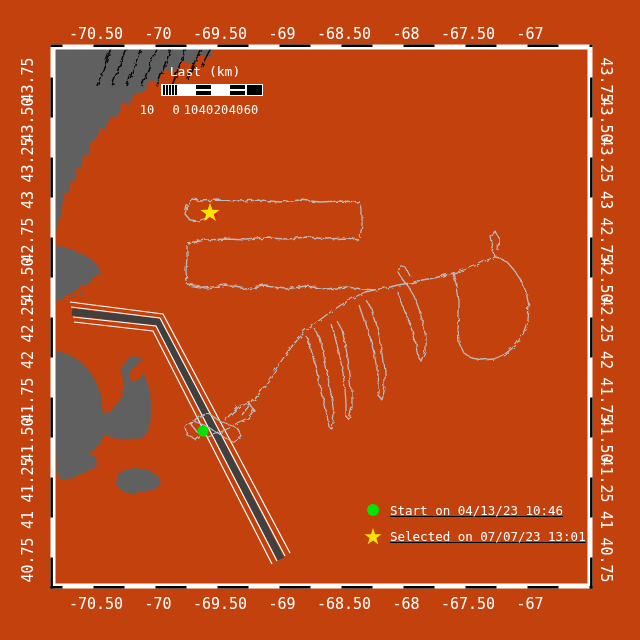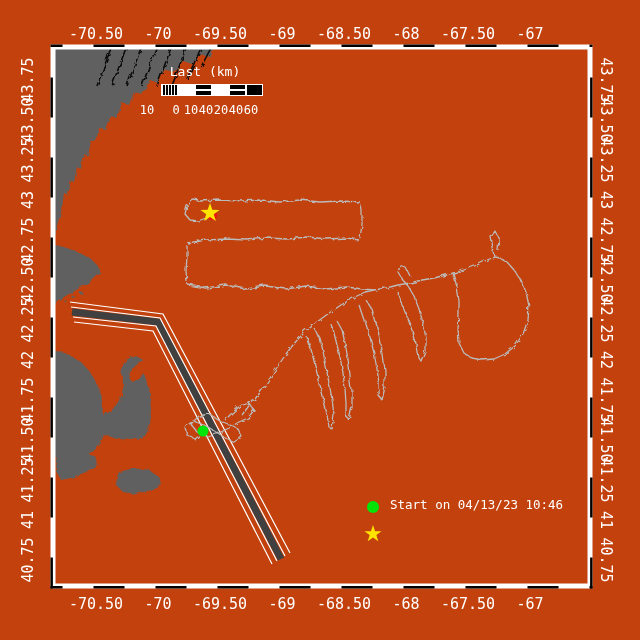--- a/index.html
+++ b/index.html
@@ -14,21 +14,21 @@
                   color:#fff;font-size:13px;white-space:nowrap;}
   .scalebar-box{position:absolute;left:161px;top:84px;height:12px;display:flex;}
   .sb-seg{height:10px;border:1px solid #fff;box-sizing:content-box;position:relative;}
   .sb-hatch{background:repeating-linear-gradient(90deg,#fff 0 1px,#000 1px 3px);}
   .sb-solid{background:#fff;}
   .sb-stripe{background:#000;}
   .sb-stripe::after{content:"";position:absolute;left:0;right:0;top:4px;height:2px;background:#fff;}
   .sb-hollow{background:#000;}
   .sb-tick{position:absolute;top:103px;color:#fff;font-size:12px;transform:translateX(-50%);}
   .legend{position:absolute;left:362px;top:497px;}
-  .leg-row{display:flex;height:26px;}
+  .leg-row{display:flex;align-items:center;height:26px;text-decoration:underline;}
   .leg-marker{width:22px;height:20px;display:flex;align-items:center;justify-content:center;margin-right:6px;}
   .leg-dot{width:12px;height:12px;border-radius:50%;}
   .leg-label{color:#fff;font-size:12.5px;white-space:nowrap;}
 </style>
 </head>
 <body>
 
 <div class="stage">
   <svg id="map-svg" width="640" height="640">
       <defs>
@@ -171,15 +171,16 @@
           <span class="leg-dot" style="background: rgb(0, 228, 8);"></span>
         </span>
         <span class="leg-label">Start on 04/13/23 10:46</span>
       </div>
       <div class="leg-row">
         <span class="leg-marker">
           <svg width="20" height="20">
             <polygon points="10,2 12.057248383023655,8.168440519687683 18.559508646656383,8.218847050625474 13.328697807033038,12.081559480312317 15.290067270632258,18.281152949374526 10,14.5 4.709932729367742,18.281152949374526 6.671302192966962,12.081559480312317 1.4404913533436172,8.218847050625474 7.942751616976343,8.168440519687685" fill="#ffe400"></polygon>
           </svg>
         </span>
+        <span class="leg-label">Selected on 07/07/23 13:01</span>
       </div>
     </div>
 </div>
 
 </body></html>

